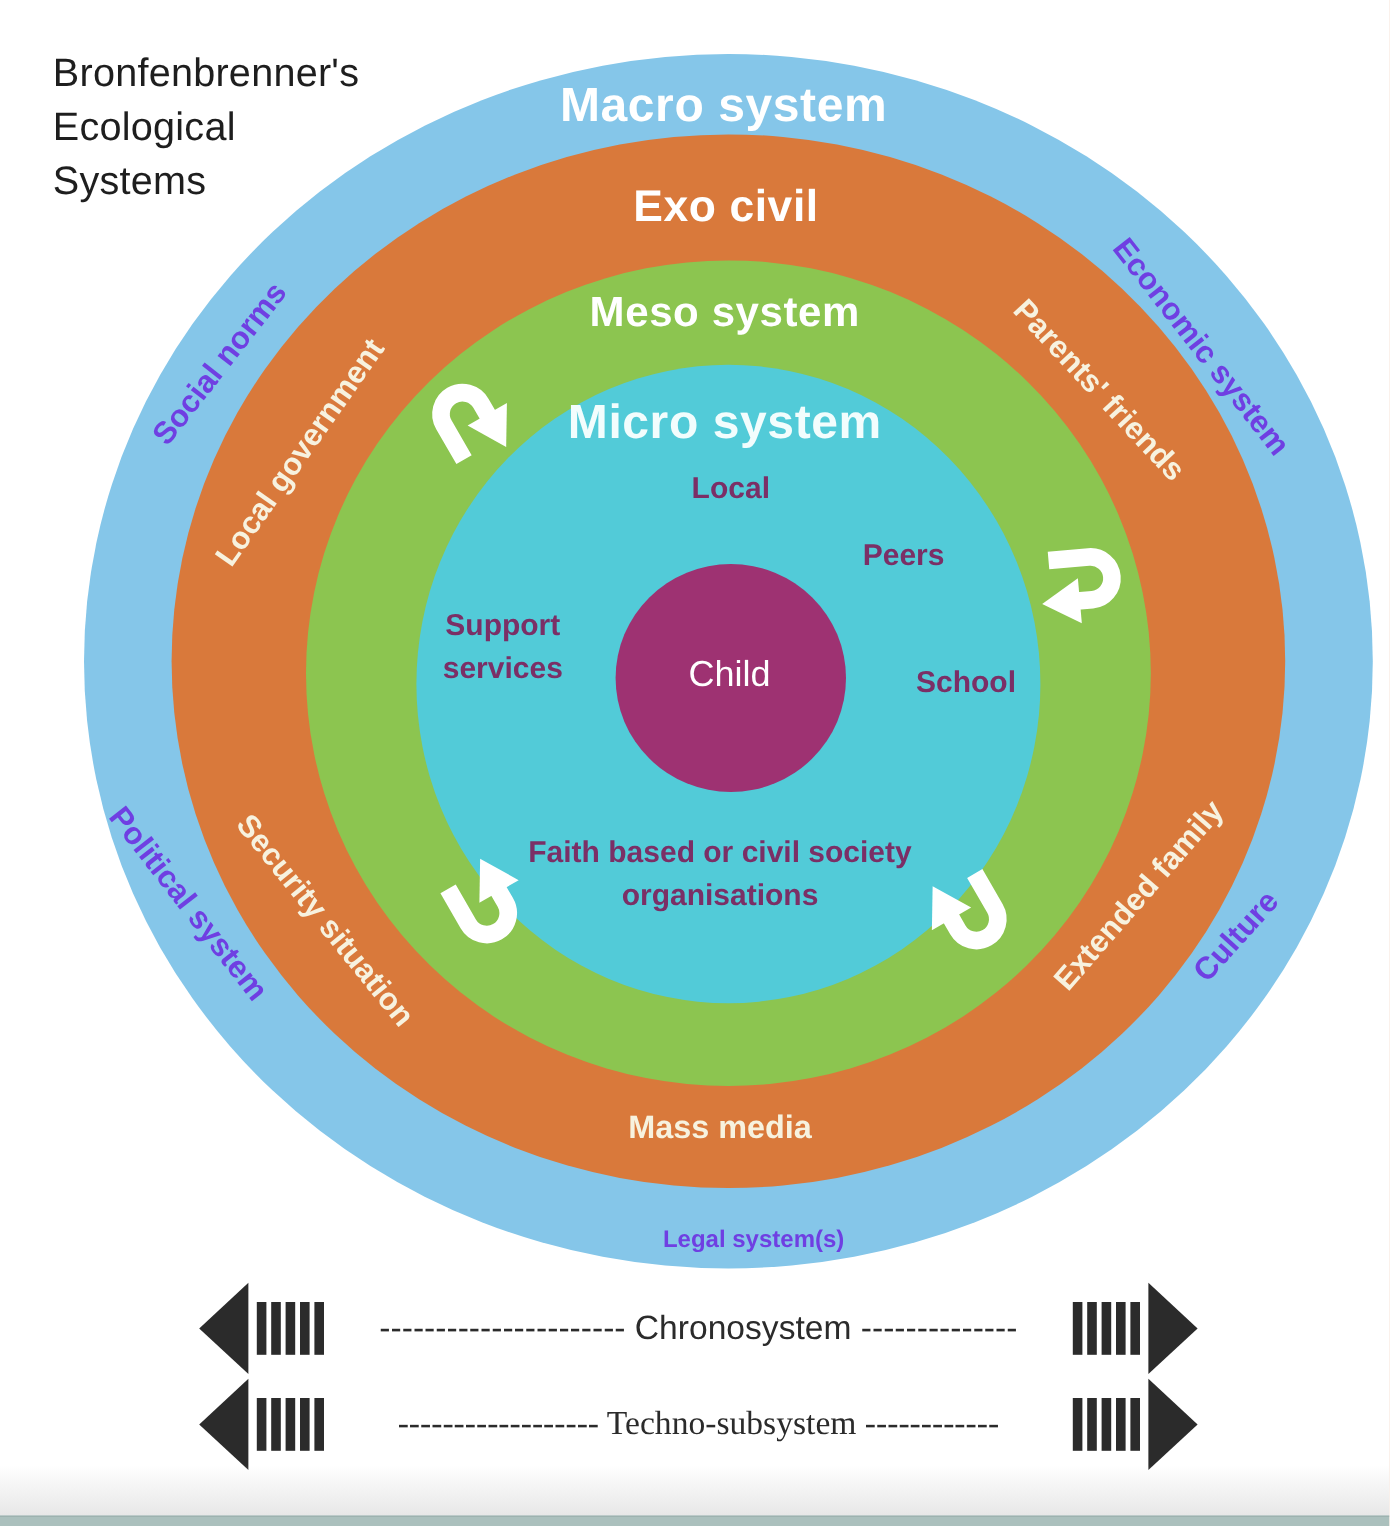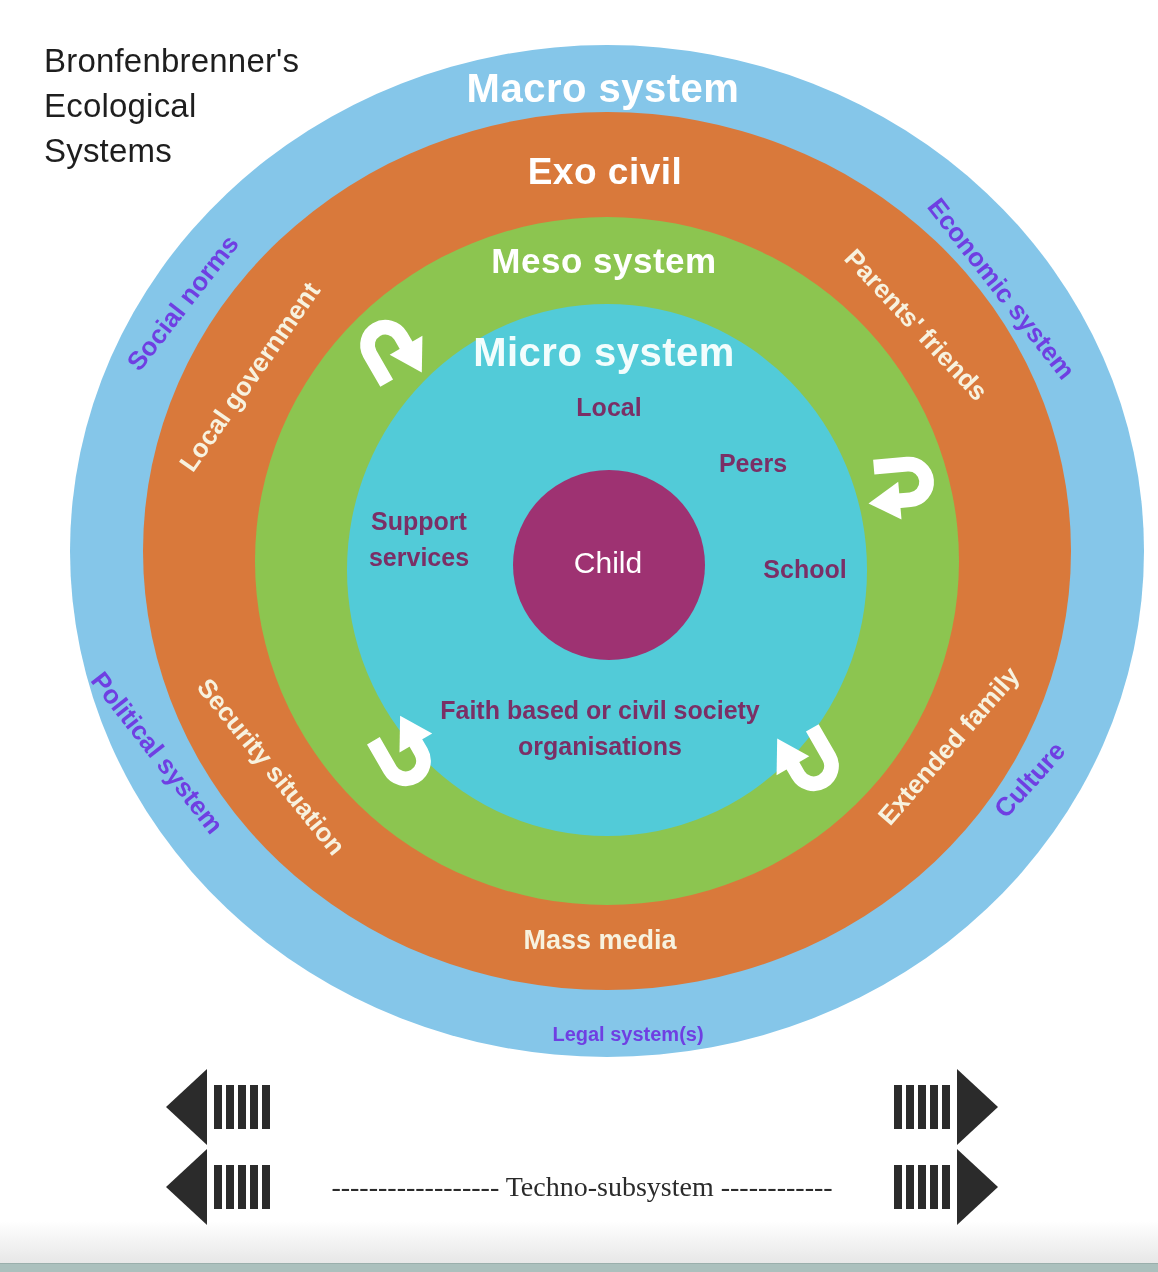--- a/index.html
+++ b/index.html
@@ -142,20 +142,21 @@
     <div class="arrow-group">
       <div class="tri-left"></div>
       <div class="bars">
         <span></span>
           <span></span>
           <span></span>
           <span></span>
           <span></span>
       </div>
     </div>
+    <div class="trow-text">---------------------- Chronosystem --------------</div>
     <div class="arrow-group">
       <div class="bars">
         <span></span>
           <span></span>
           <span></span>
           <span></span>
           <span></span>
       </div>
       <div class="tri-right"></div>
     </div>

